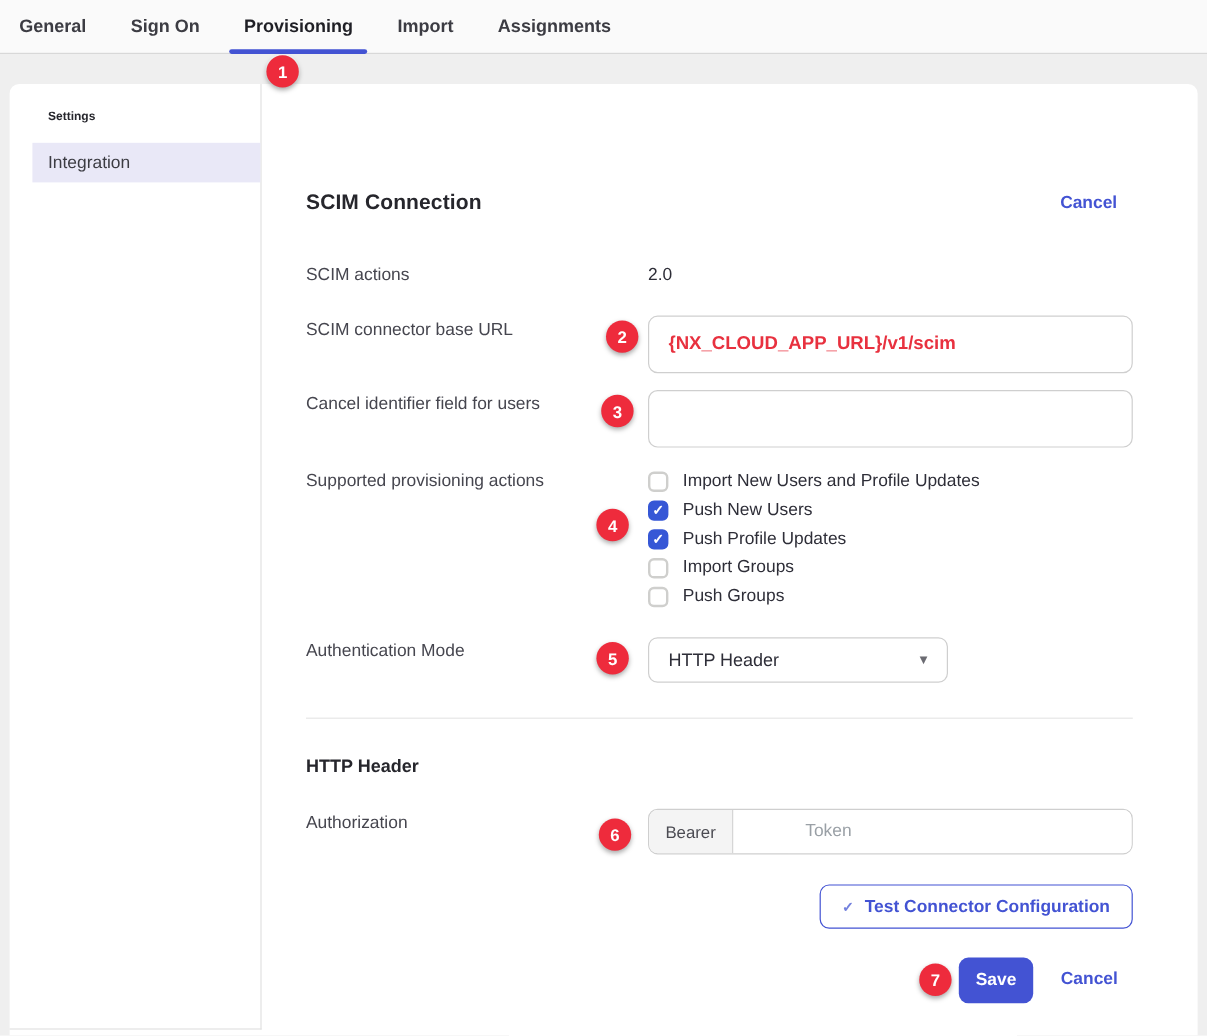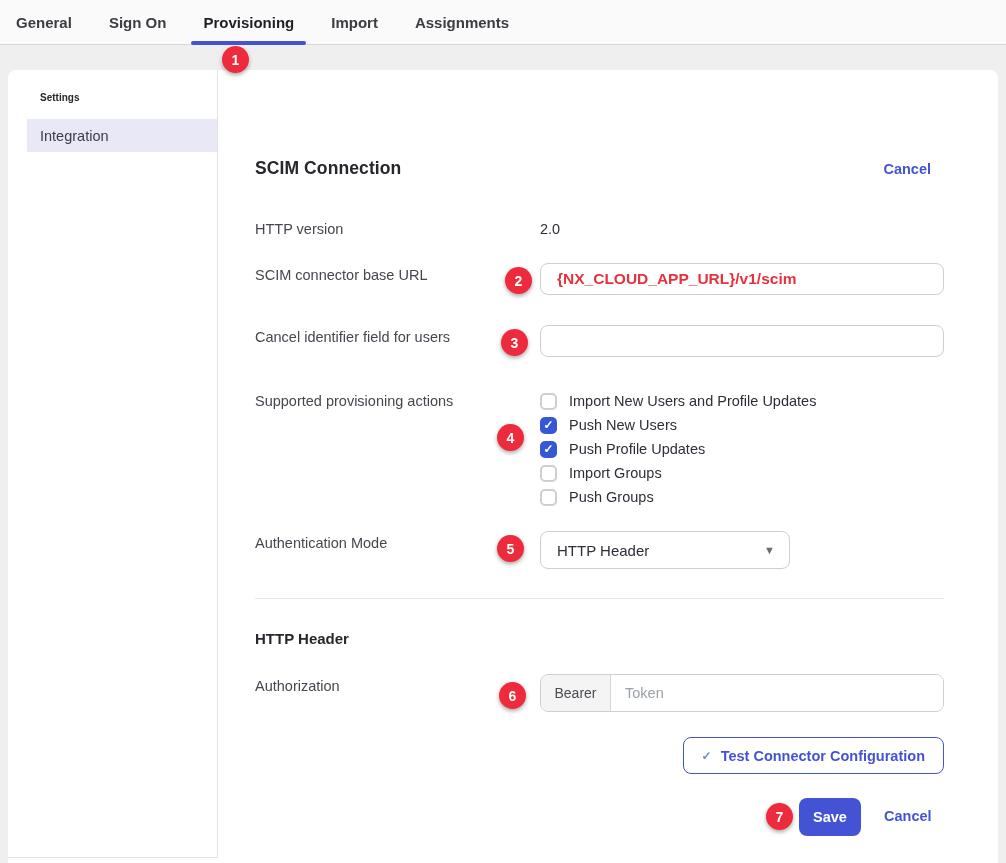--- a/index.html
+++ b/index.html
@@ -87,21 +87,21 @@
     text-decoration:none; cursor:pointer;
   }
   .row-title .link { position:absolute; right:13px; top:3px; }
 
   .row-version { top:147px; }
   .static-value { font-size:14.5px; color:#2e2e38; line-height:20px; padding-top:2px; }
 
   .row-baseurl { top:193px; }
   .row-uniqueid { top:255px; }
   .text-input {
-    width:404px; height:32px;
+    width:404px; height:48px;
     border:1px solid #cfcfcf; border-radius:8px;
     padding:0 16px; font-family:"Liberation Sans", sans-serif;
     font-size:15px; color:#2e2e38; background:#fff; outline:none;
   }
   .text-input.red-value { color:#e8313f; font-weight:700; font-size:15.5px; }
 
   .row-actions { top:319px; }
   .options { display:flex; flex-direction:column; }
   .option { height:24px; display:flex; align-items:center; gap:12px; cursor:pointer; }
   .checkbox {
@@ -125,21 +125,21 @@
   }
   .caret { color:#6b6b72; font-size:11px; }
 
   .divider { position:absolute; left:37px; right:54px; top:528px; height:1px; background:#e6e6e6; }
 
   .section-title { position:absolute; left:37px; top:560px; font-size:15px; font-weight:700; color:#26262c; }
 
   .row-auth { top:604px; }
   .input-group {
     width:404px; height:38px; display:flex;
-    border:1px solid #cfcfcf; border-radius:8px; overflow:hidden; background:#fff;
+    border:1px solid #cfcfcf; border-radius:8px; overflow:hidden; background:#fff;gap:46px;
   }
   .input-prefix {
     flex:0 0 70px; background:#f4f4f4; border-right:1px solid #d6d6d6;
     display:flex; align-items:center; justify-content:center;
     font-size:14px; color:#4b4b52;
   }
   .input-group input {
     flex:1; border:none; outline:none; padding:0 14px;
     font-family:"Liberation Sans", sans-serif; font-size:14.5px; color:#2e2e38;
   }
@@ -196,21 +196,21 @@
   </aside>
 
   <section class="main">
 
     <div class="row row-title">
       <h1 class="page-title">SCIM Connection</h1>
       <a class="link">Cancel</a>
     </div>
 
     <div class="row row-version">
-      <div class="flabel">HTTP version</div>
+      <div class="flabel">SCIM actions</div>
       <div class="static-value">2.0</div>
     </div>
 
     <div class="row row-baseurl">
       <div class="flabel">SCIM connector base URL</div>
       <input class="text-input red-value" type="text" value="{NX_CLOUD_APP_URL}/v1/scim" style="">
     </div>
 
     <div class="row row-uniqueid">
       <div class="flabel">Cancel identifier field for users</div>

